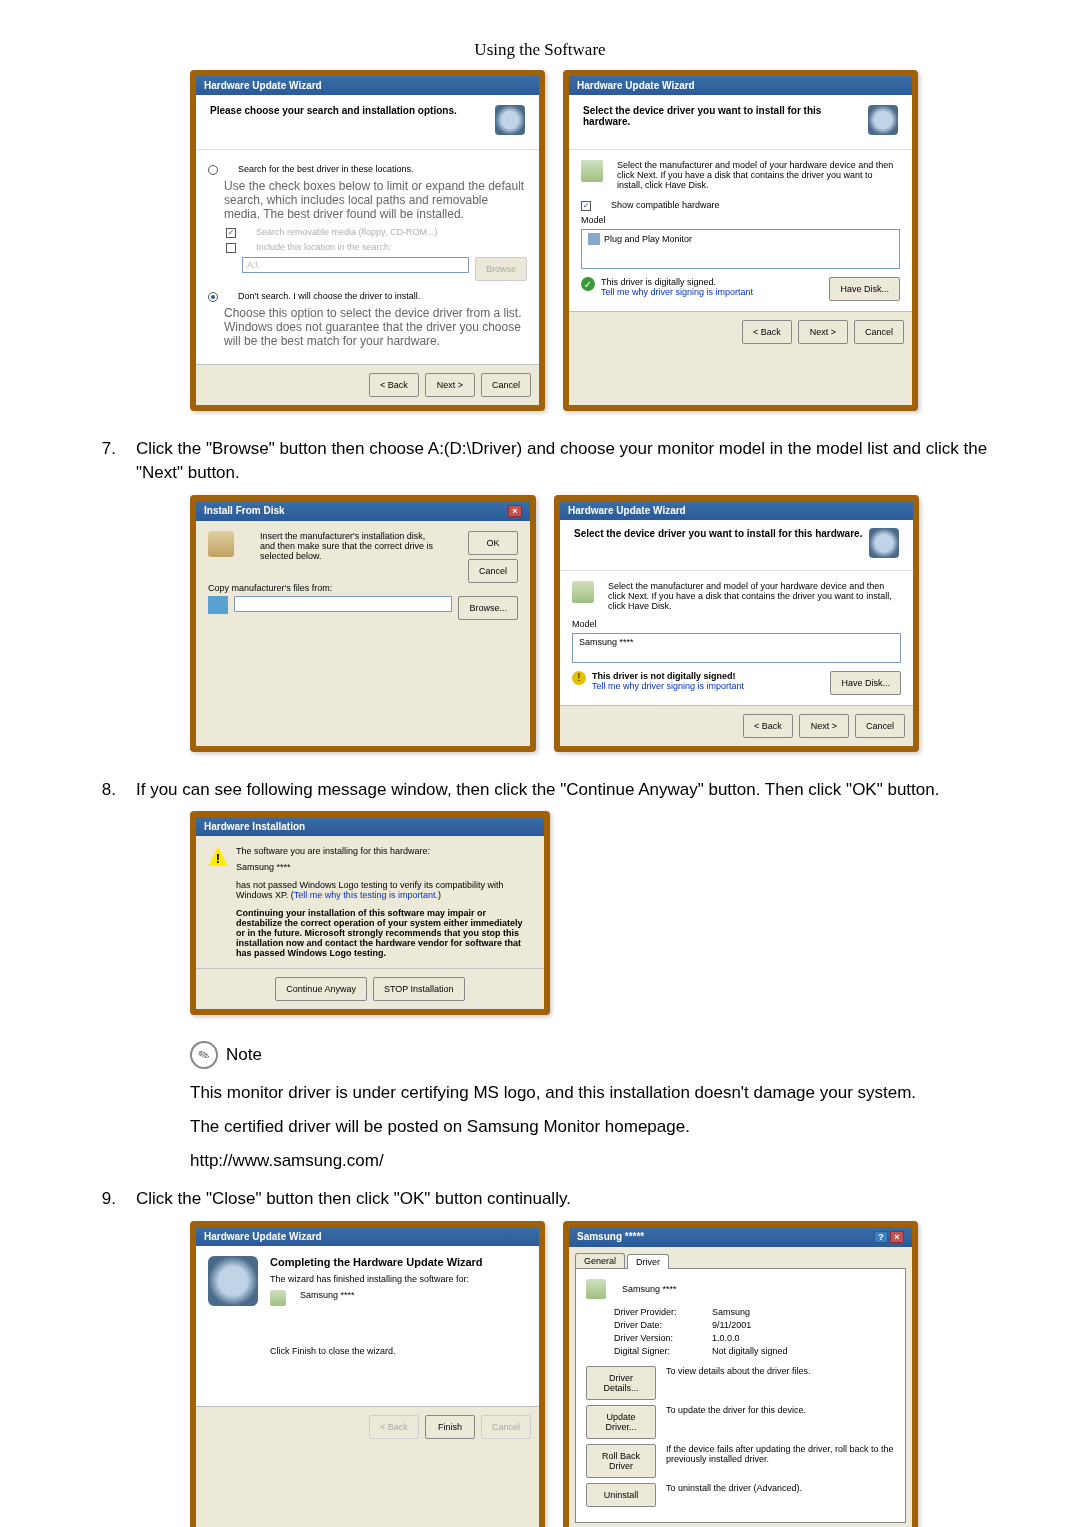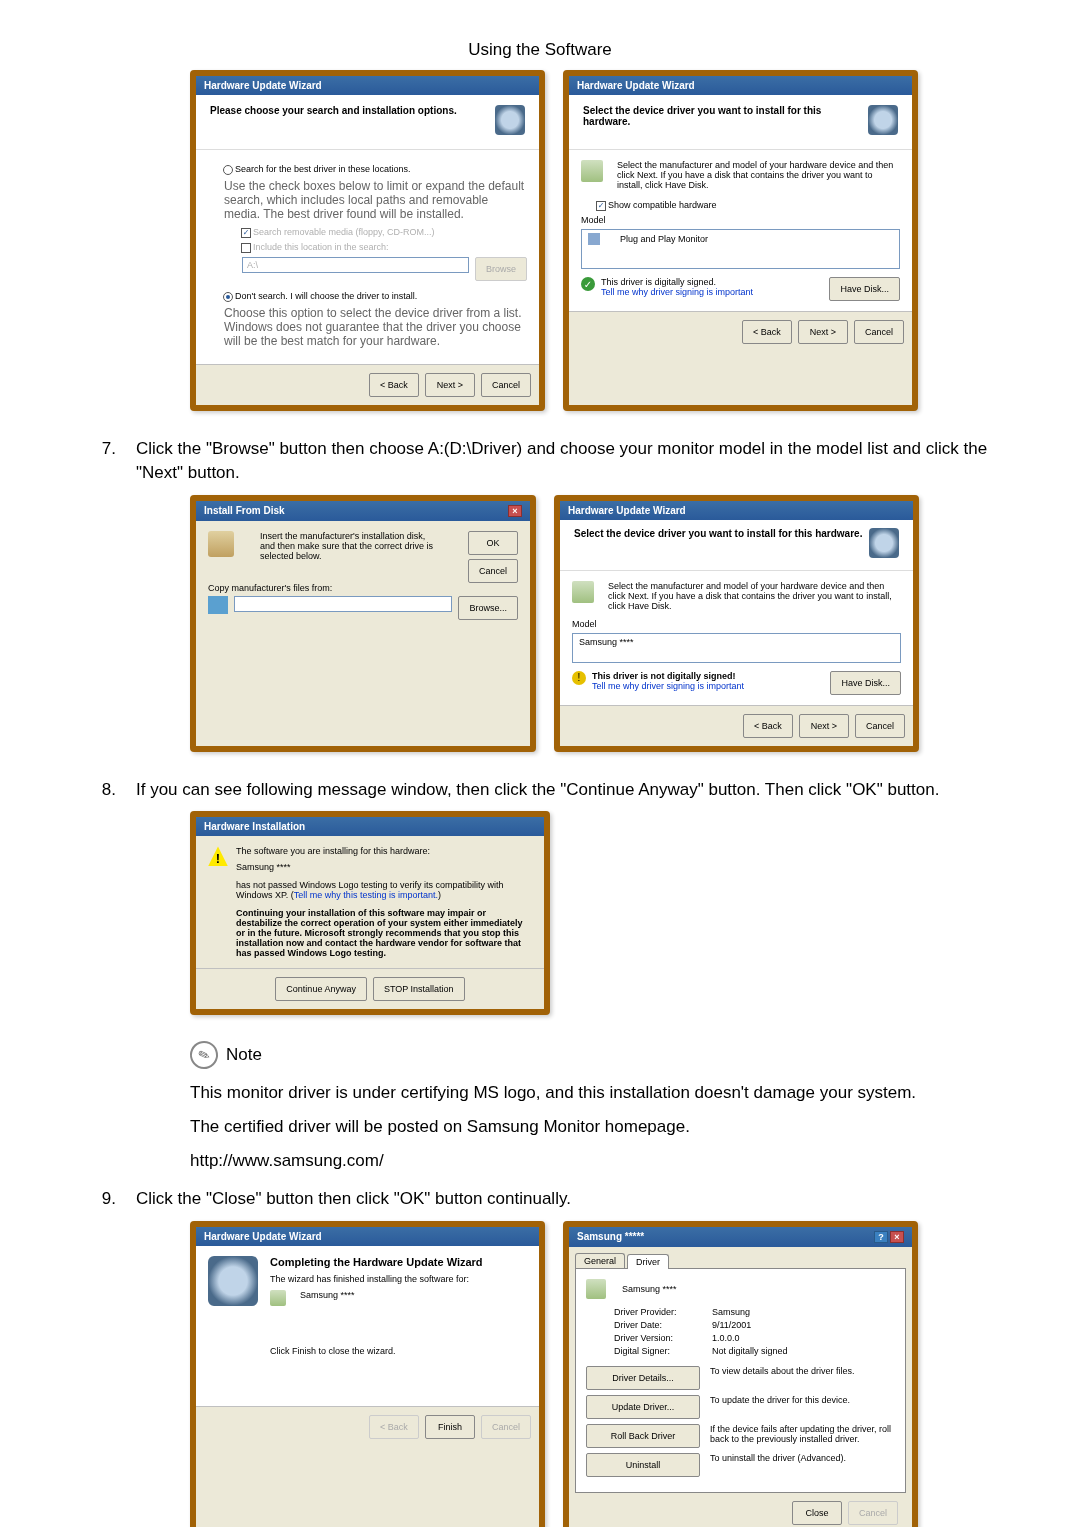--- a/index.html
+++ b/index.html
@@ -8,20 +8,21 @@
     font-family: Arial, Helvetica, sans-serif;
     width: 1080px;
     margin: 0 auto;
     padding: 40px 90px 50px 90px;
     color: #000;
   }
   .page-title {
     text-align: center;
     font-size: 17px;
     color: #000;
+    font-family: Liberation Serif, serif;
   }
   .screenshot-row {
     display: flex;
     gap: 18px;
     margin: 10px 0 26px 100px;
   }
   .dialog {
     border: 6px solid #a16207;
     border-radius: 4px;
     background: #ece9d8;
@@ -85,21 +86,21 @@
     flex-shrink: 0;
     margin-left: 6px;
   }
   .disk-icon {
     width: 22px; height: 22px;
     background: linear-gradient(#d0e0c0,#a0c080);
     border-radius: 2px;
     flex-shrink: 0;
     margin-right: 8px;
   }
-  .radio { display: flex; gap: 2px; margin: 4px 15px; align-items: flex-start; }
+  .radio { display: flex; gap: 20px; margin: 4px 0; align-items: flex-start; }
   .radio-circle {
     width: 10px; height: 10px; border: 1px solid #555; border-radius: 50%;
     flex-shrink: 0; margin-top: 1px;
     display: flex; align-items: center; justify-content: center;
   }
   .radio-circle.sel::after { content: ""; width: 4px; height: 4px; background: #2a5a9a; border-radius: 50%; }
   .check {
     width: 10px; height: 10px; border: 1px solid #555; flex-shrink: 0; margin-top: 1px;
     text-align: center; line-height: 8px; font-size: 8px; color: #2a5a9a;
   }
@@ -175,21 +176,21 @@
     border-radius: 3px 3px 0 0; margin-right: 2px;
   }
   .tab-hdr.active { background: #fff; position: relative; top: 1px; }
   .prop-body {
     border: 1px solid #888; padding: 10px; background: #fff;
     font-size: 9px; width: 100%;
   }
   .prop-row { display: flex; gap: 8px; margin: 3px 0; }
   .prop-label { width: 90px; flex-shrink: 0; }
   .prop-btn-row { display: flex; gap: 10px; margin: 5px 0; align-items: flex-start; }
-  .prop-btn-row .btn { width: 114px; flex-shrink: 0; text-align: center; }
+  .prop-btn-row .btn { width: 70px; flex-shrink: 0; text-align: center; }
 </style>
 </head>
 <body>
 
 <div class="page-title">Using the Software</div>
 
 <div class="screenshot-row">
 
   <div class="dialog" style="width:355px">
     <div class="titlebar">
@@ -248,21 +249,21 @@
       <div style="display:flex;gap:6px">
         <div class="disk-icon"></div>
         <div>Select the manufacturer and model of your hardware device and then click Next. If you have a disk that contains the driver you want to install, click Have Disk.</div>
       </div>
       <div class="radio" style="margin-top:10px">
           <div class="check">✓</div>
           <span>Show compatible hardware</span>
         </div>
       <div style="margin-top:4px">Model</div>
       <div class="boxlist">
-        <div style="display:flex;gap:20px;align-items:center">
+        <div style="display:flex;gap:4px;align-items:center">
           <span style="width:12px;height:12px;background:#88a8d0;display:inline-block"></span>
           <span>Plug and Play Monitor</span>
         </div>
       </div>
       <div class="sig-row">
         <div class="sig-icon sig-ok">✓</div>
         <div>
           <div>This driver is digitally signed.</div>
           <div class="link">Tell me why driver signing is important</div>
         </div>

